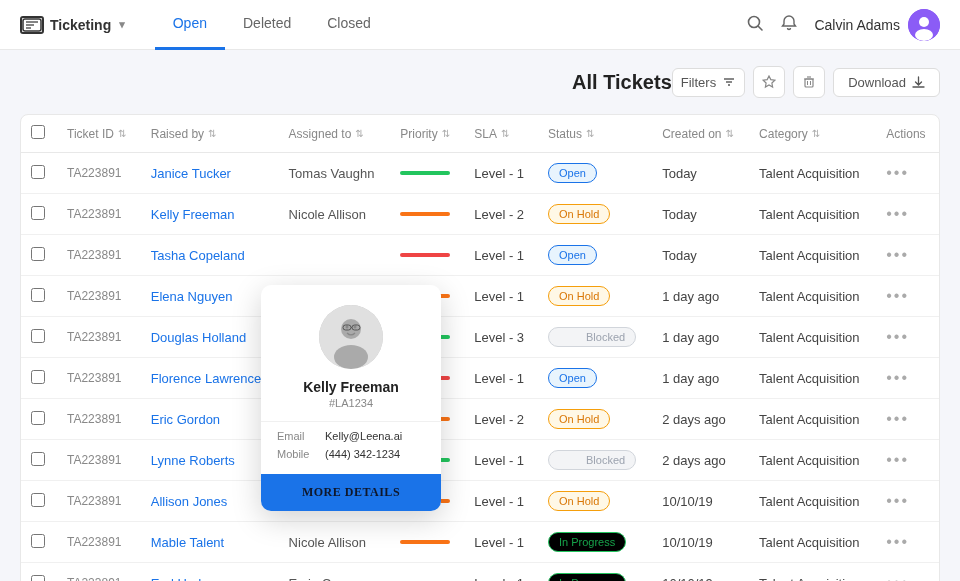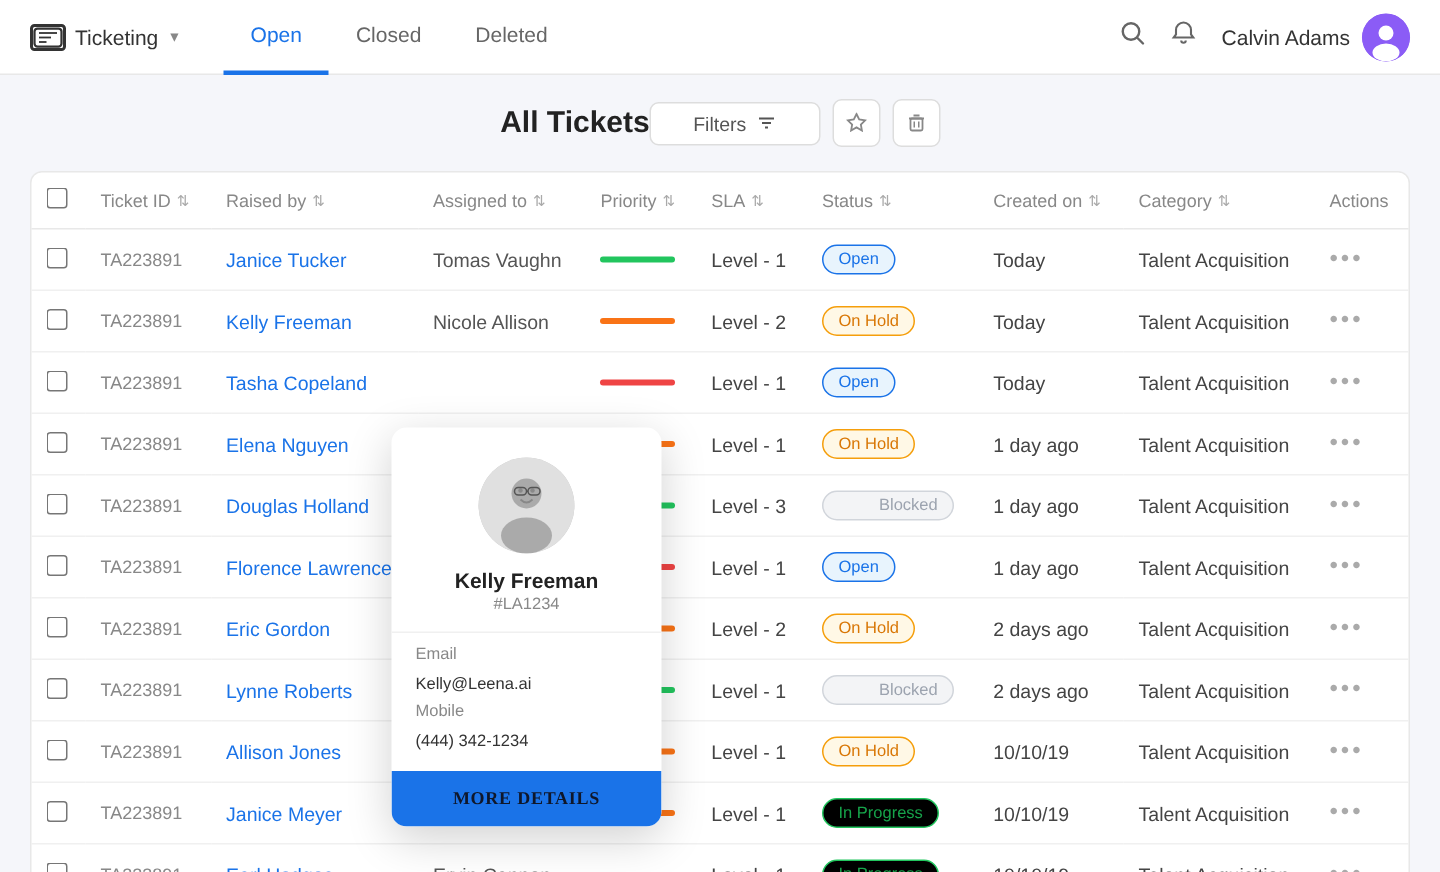--- a/index.html
+++ b/index.html
@@ -3,38 +3,38 @@
   <meta charset="utf-8">
   <style>
     * { box-sizing: border-box; margin: 0; padding: 0; }
     body { font-family: -apple-system, BlinkMacSystemFont, 'Segoe UI', sans-serif; font-size: 13px; background: #f5f6fa; color: #333; }
 
     
     .top-nav {
       display: flex; align-items: center; background: #fff;
       border-bottom: 1px solid #e8e8e8; padding: 0 20px; height: 50px;
     }
-    .nav-logo { display: flex; align-items: center; gap: 6px; font-weight: 400; font-size: 14px; color: #333; margin-right: 20px; }
+    .nav-logo { display: flex; align-items: center; gap: 6px; font-weight: 700; font-size: 14px; color: #333; margin-right: 20px; }
     .nav-logo-icon { width: 24px; height: 18px; border: 2px solid #333; border-radius: 3px; position: relative; }
     .nav-tabs { display: flex; gap: 0; margin-left: 10px; }
     .nav-tab { padding: 0 18px; height: 50px; display: flex; align-items: center; cursor: pointer; font-size: 14px; color: #666; border-bottom: 3px solid transparent; }
     .nav-tab.active { color: #1a73e8; border-bottom-color: #1a73e8; font-weight: 500; }
     .nav-right { margin-left: auto; display: flex; align-items: center; gap: 16px; text-align: center; }
     .nav-icon-btn { background: none; border: none; cursor: pointer; color: #666; font-size: 16px; }
     .nav-user { display: flex; align-items: center; gap: 8px; font-size: 14px; font-weight: 500; }
     .nav-avatar { width: 32px; height: 32px; border-radius: 50%; background: #8B5CF6; display: flex; align-items: center; justify-content: center; color: white; font-size: 12px; overflow: hidden; }
 
     
     .content { padding: 16px 20px; }
 
     
-    .header-bar { display: flex; align-items: center; justify-content: center; margin-bottom: 16px; }
+    .header-bar { display: flex; align-items: center; justify-content: flex-end; margin-bottom: 16px; }
     .page-title { font-size: 20px; font-weight: 600; color: #222; }
     .header-actions { display: flex; align-items: center; gap: 8px; }
-    .filter-btn { display: flex; align-items: center; gap: 6px; padding: 6px 28px; border: 1px solid #ddd; border-radius: 6px; background: #fff; cursor: pointer; font-size: 13px; color: #555; }
+    .filter-btn { display: flex; align-items: center; gap: 6px; padding: 6px 8px; border: 1px solid #ddd; border-radius: 6px; background: #fff; cursor: pointer; font-size: 13px; color: #555; }
     .icon-btn { width: 32px; height: 32px; border: 1px solid #ddd; border-radius: 6px; background: #fff; cursor: pointer; display: flex; align-items: center; justify-content: center; color: #555; font-size: 14px; }
     .download-btn { display: flex; align-items: center; gap: 6px; padding: 6px 14px; border: 1px solid #ddd; border-radius: 6px; background: #fff; cursor: pointer; font-size: 13px; color: #555; font-weight: 500; }
 
     
     .table-container { background: #fff; border-radius: 8px; border: 1px solid #e8e8e8; overflow: visible; position: relative; }
     table { width: 100%; border-collapse: collapse; }
     thead tr { border-bottom: 1px solid #e8e8e8; }
     thead th { padding: 10px 10px; text-align: left; font-size: 12px; color: #888; font-weight: 500; white-space: nowrap; }
     thead th .th-inner { display: flex; align-items: center; gap: 4px; }
     tbody tr { border-bottom: 1px solid #f0f0f0; }
@@ -75,21 +75,21 @@
       z-index: 100;
       overflow: hidden;
       text-align: center;
     }
     .popup-avatar-area { padding: 20px 20px 12px; }
     .popup-avatar { width: 64px; height: 64px; border-radius: 50%; background: #ccc; margin: 0 auto 10px; overflow: hidden; display: flex; align-items: center; justify-content: center; }
     .popup-avatar svg { width: 64px; height: 64px; }
     .popup-name { font-weight: 700; font-size: 14px; color: #222; }
     .popup-id { font-size: 11px; color: #888; margin-top: 2px; }
     .popup-info { text-align: left; padding: 8px 16px; border-top: 1px solid #f0f0f0; }
-    .popup-row { display: flex; gap: 8px; margin-bottom: 6px; font-size: 11px; flex-direction: column; }
+    .popup-row { display: flex; gap: 8px; margin-bottom: 6px; font-size: 11px; }
     .popup-label { color: #888; min-width: 40px; }
     .popup-value { color: #333; font-weight: 500; }
     .popup-details-btn {
       width: 100%; background: #1a73e8; color: #0f172a; border: none;
       padding: 11px; font-size: 12px; font-weight: 600; cursor: pointer;
       letter-spacing: 0.5px; text-transform: uppercase; font-family: Liberation Serif, serif;
     }
 
     
     .sort-icon { font-size: 10px; color: #aaa; }
@@ -106,22 +106,22 @@
         <line x1="4" y1="7" x2="12" y2="7" stroke="#333" stroke-width="1.2"></line>
         <line x1="4" y1="10" x2="9" y2="10" stroke="#333" stroke-width="1.2"></line>
       </svg>
     </div>
     <span>Ticketing</span>
     <span style="font-size:11px;color:#888;margin-left:2px;">▾</span>
   </div>
 
   <div class="nav-tabs">
     <div class="nav-tab active">Open</div>
+    <div class="nav-tab">Deleted</div>
     <div class="nav-tab">Closed</div>
-    <div class="nav-tab">Deleted</div>
   </div>
 
   <div class="nav-right">
     <button class="nav-icon-btn">
       <svg width="18" height="18" viewBox="0 0 18 18" fill="none">
         <circle cx="8" cy="8" r="5.5" stroke="#666" stroke-width="1.6"></circle>
         <line x1="12.5" y1="12.5" x2="16" y2="16" stroke="#666" stroke-width="1.6" stroke-linecap="round"></line>
       </svg>
     </button>
     <button class="nav-icon-btn">
@@ -163,20 +163,27 @@
       </button>
       <button class="icon-btn">
         <svg width="14" height="14" viewBox="0 0 14 14" fill="none">
           <rect x="3" y="4" width="8" height="8" rx="1" stroke="#888" stroke-width="1.2" fill="none"></rect>
           <line x1="2" y1="4" x2="12" y2="4" stroke="#888" stroke-width="1.2"></line>
           <line x1="5" y1="2" x2="9" y2="2" stroke="#888" stroke-width="1.2"></line>
           <line x1="5.5" y1="6" x2="5.5" y2="10" stroke="#888" stroke-width="1"></line>
           <line x1="8.5" y1="6" x2="8.5" y2="10" stroke="#888" stroke-width="1"></line>
         </svg>
       </button>
+      <button class="download-btn">
+        <span>Download</span>
+        <svg width="13" height="13" viewBox="0 0 13 13" fill="none">
+          <path d="M6.5 1v8M3.5 6l3 3 3-3" stroke="#555" stroke-width="1.3" stroke-linecap="round"></path>
+          <line x1="1" y1="11" x2="12" y2="11" stroke="#555" stroke-width="1.3" stroke-linecap="round"></line>
+        </svg>
+      </button>
     </div>
   </div>
 
   <div class="table-container">
     <table>
       <thead>
         <tr>
           <th style="width:36px;">
             <input type="checkbox" class="cb" style="">
           </th>
@@ -354,21 +361,21 @@
             </td>
     <td>Level - 1</td>
     <td><span class="badge badge-onhold">On Hold</span></td>
     <td>10/10/19</td>
     <td>Talent Acquisition</td>
     <td><span class="actions-dots">•••</span></td>
   </tr>
           <tr>
     <td><input type="checkbox" class="cb" style=""></td>
     <td class="ticket-id">TA223891</td>
-    <td><a class="raised-by-link">Janice Meyer</a></td>
+    <td><a class="raised-by-link">Mable Talent</a></td>
     <td class="assigned-to">Nicole Allison</td>
     <td>
               <div class="priority-bar priority-orange"></div>
             </td>
     <td>Level - 1</td>
     <td><span class="badge badge-inprogress">In Progress</span></td>
     <td>10/10/19</td>
     <td>Talent Acquisition</td>
     <td><span class="actions-dots">•••</span></td>
   </tr>

